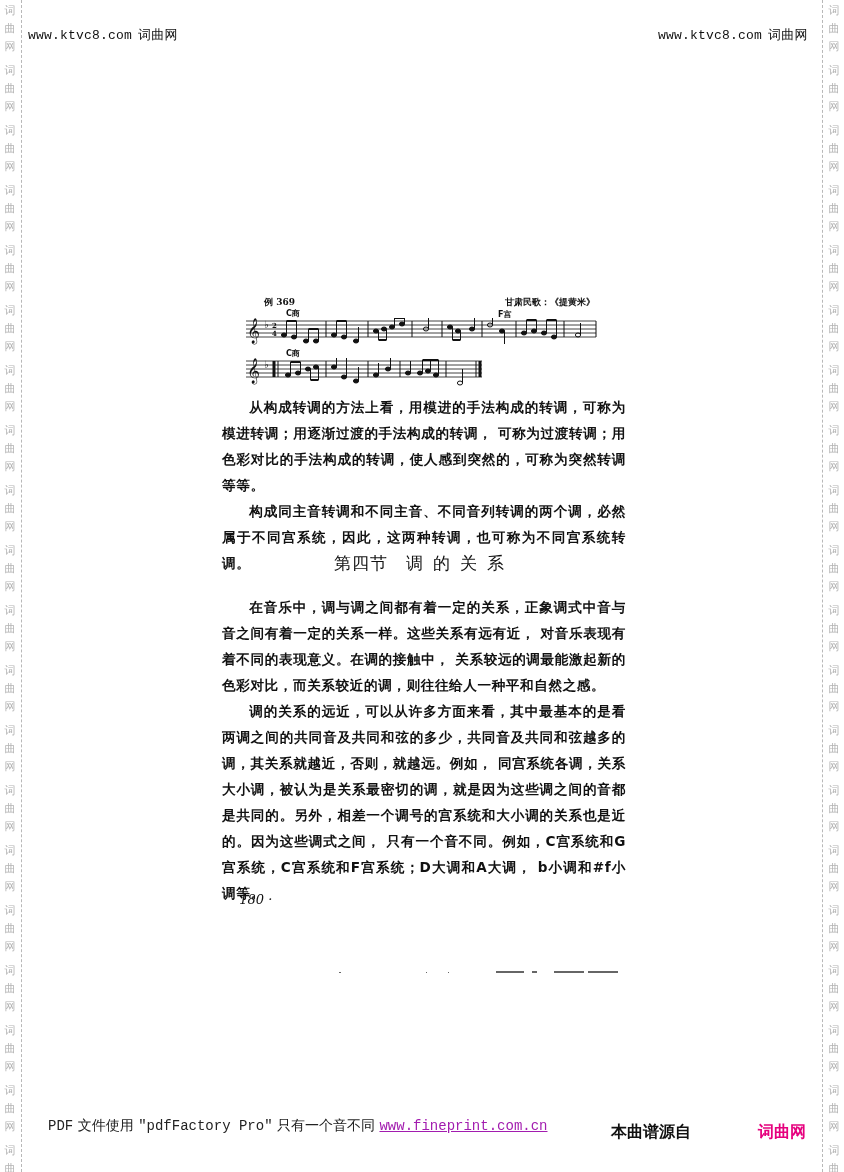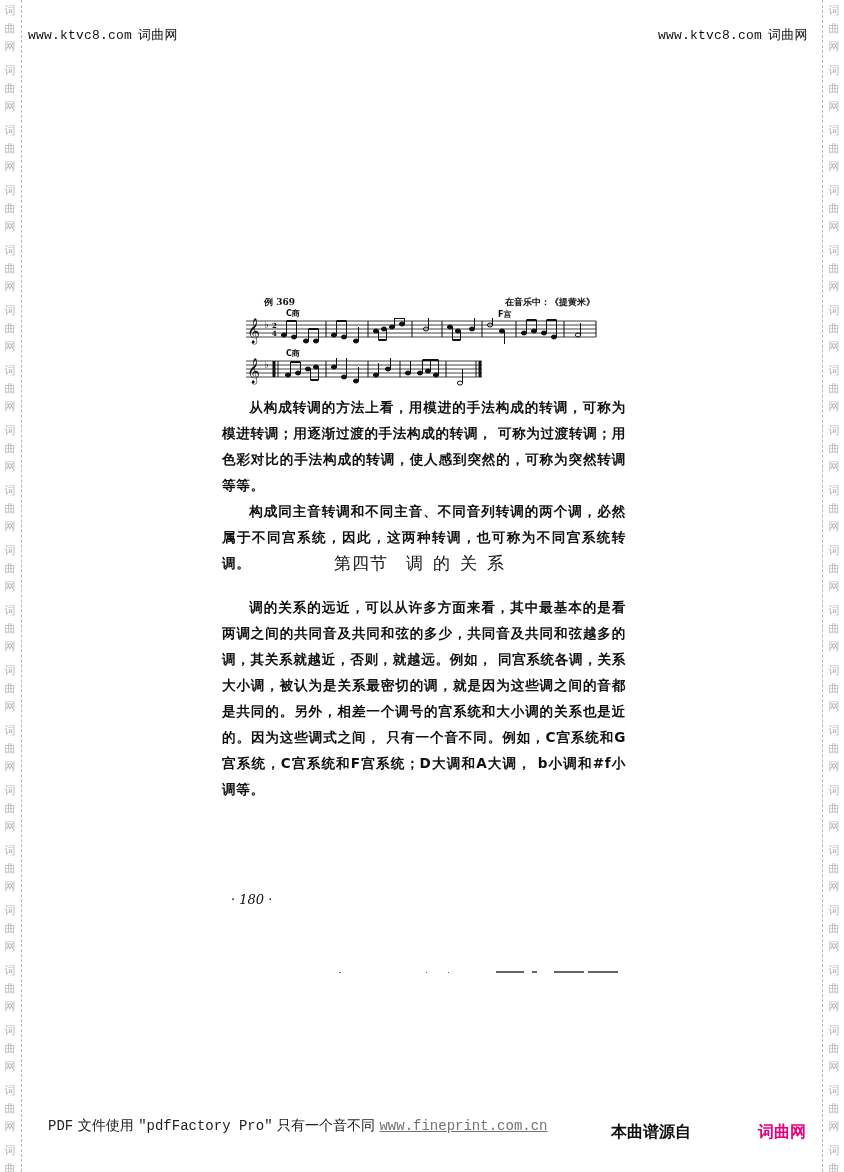--- a/index.html
+++ b/index.html
@@ -35,21 +35,21 @@
     .section-title { position: absolute; left: 222px; width: 404px; top: 552px; text-align: center; font-family: "DejaVu Serif", serif; font-size: 17px; letter-spacing: 1px; }
     .section-title .num { margin-right: 18px; }
     .section-title .name { letter-spacing: 10px; }
 
     .page-num { position: absolute; left: 231px; top: 892px; font-family: "DejaVu Serif", serif; font-style: italic; font-size: 13px; }
 
     .scan-artifact { position: absolute; left: 336px; top: 970px; width: 286px; height: 4px; }
 
     .footer-pdf { position: absolute; left: 48px; top: 1117px; font-family: "Liberation Mono", monospace; font-size: 14px; color: #222; }
     .footer-pdf .cn { font-family: "DejaVu Sans", sans-serif; font-size: 14px; }
-    .footer-pdf a { color: #737373; text-decoration: underline; font-family: "Liberation Mono", monospace; }
+    .footer-pdf a { color: #a21caf; text-decoration: underline; font-family: "Liberation Mono", monospace; }
     .footer-source { position: absolute; left: 611px; top: 1122px; font-family: "DejaVu Sans", sans-serif; font-weight: bold; font-size: 16px; color: #111; }
     .footer-brand { position: absolute; left: 758px; top: 1122px; font-family: "DejaVu Sans", sans-serif; font-weight: bold; font-size: 16px; color: #e6007e; }
   </style>
 </head>
 <body>
 
 <div class="side-rule left"></div>
 <div class="side-rule right"></div>
 
 <div class="wm-col left">
@@ -257,21 +257,21 @@
 
 <div class="site-header left">
   <span>www.ktvc8.com</span><span class="cn">词曲网</span>
 </div>
 <div class="site-header right">
   <span>www.ktvc8.com</span><span class="cn">词曲网</span>
 </div>
 
 <div class="music">
   <span class="ex-num">例 369</span>
-  <span class="source">在音乐中：《提黄米》</span>
+  <span class="source">甘肃民歌：《提黄米》</span>
   <span class="key-label" style="left:46px; top:12px;">C商</span>
   <span class="key-label" style="left:258px; top:13px;">F宫</span>
   <span class="key-label" style="left:46px; top:52px;">C商</span>
 
   <div class="staff" style="top:22px;">
     <svg width="352" height="30" viewBox="0 0 352 30">
       <g stroke="#111" stroke-width="0.8">
         <line x1="0" y1="3" x2="350" y2="3"></line>
           <line x1="0" y1="7" x2="350" y2="7"></line>
         <line x1="0" y1="11" x2="350" y2="11"></line>
@@ -407,20 +407,21 @@
 <div class="body-text" style="top:394px;">
   <p class="indent">从构成转调的方法上看，用模进的手法构成的转调，可称为模进转调；用逐渐过渡的手法构成的转调， 可称为过渡转调；用色彩对比的手法构成的转调，使人感到突然的，可称为突然转调等等。</p>
   <p class="indent">构成同主音转调和不同主音、不同音列转调的两个调，必然属于不同宫系统，因此，这两种转调，也可称为不同宫系统转调。</p>
 </div>
 
 <div class="section-title">
   <span class="num">第四节</span><span class="name">调的关系</span>
 </div>
 
 <div class="body-text" style="top:594px;">
+  <p class="indent">在音乐中，调与调之间都有着一定的关系，正象调式中音与音之间有着一定的关系一样。这些关系有远有近， 对音乐表现有着不同的表现意义。在调的接触中， 关系较远的调最能激起新的色彩对比，而关系较近的调，则往往给人一种平和自然之感。</p>
   <p class="indent">调的关系的远近，可以从许多方面来看，其中最基本的是看两调之间的共同音及共同和弦的多少，共同音及共同和弦越多的调，其关系就越近，否则，就越远。例如， 同宫系统各调，关系大小调，被认为是关系最密切的调，就是因为这些调之间的音都是共同的。另外，相差一个调号的宫系统和大小调的关系也是近的。因为这些调式之间， 只有一个音不同。例如，C宫系统和G宫系统，C宫系统和F宫系统；D大调和A大调， b小调和#f小调等。</p>
 </div>
 
 <div class="page-num">· 180 ·</div>
 
 <svg class="scan-artifact" viewBox="0 0 286 4">
   <g fill="#666">
     <rect x="3" y="2" width="2" height="1"></rect>
       <rect x="90" y="2" width="1" height="1"></rect>
       <rect x="112" y="2" width="1" height="1"></rect>

